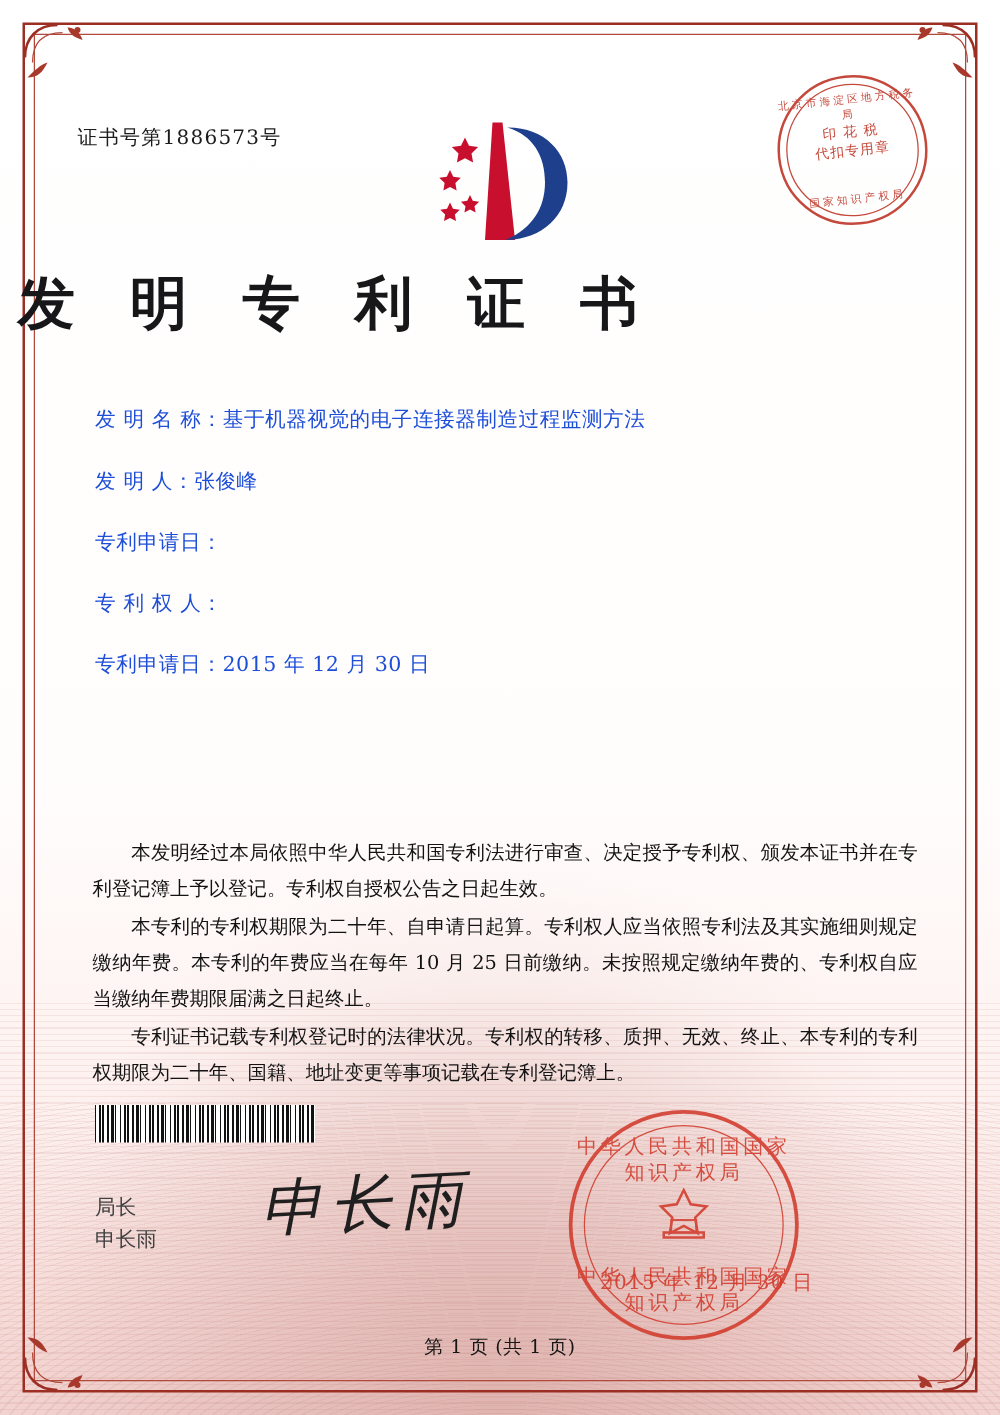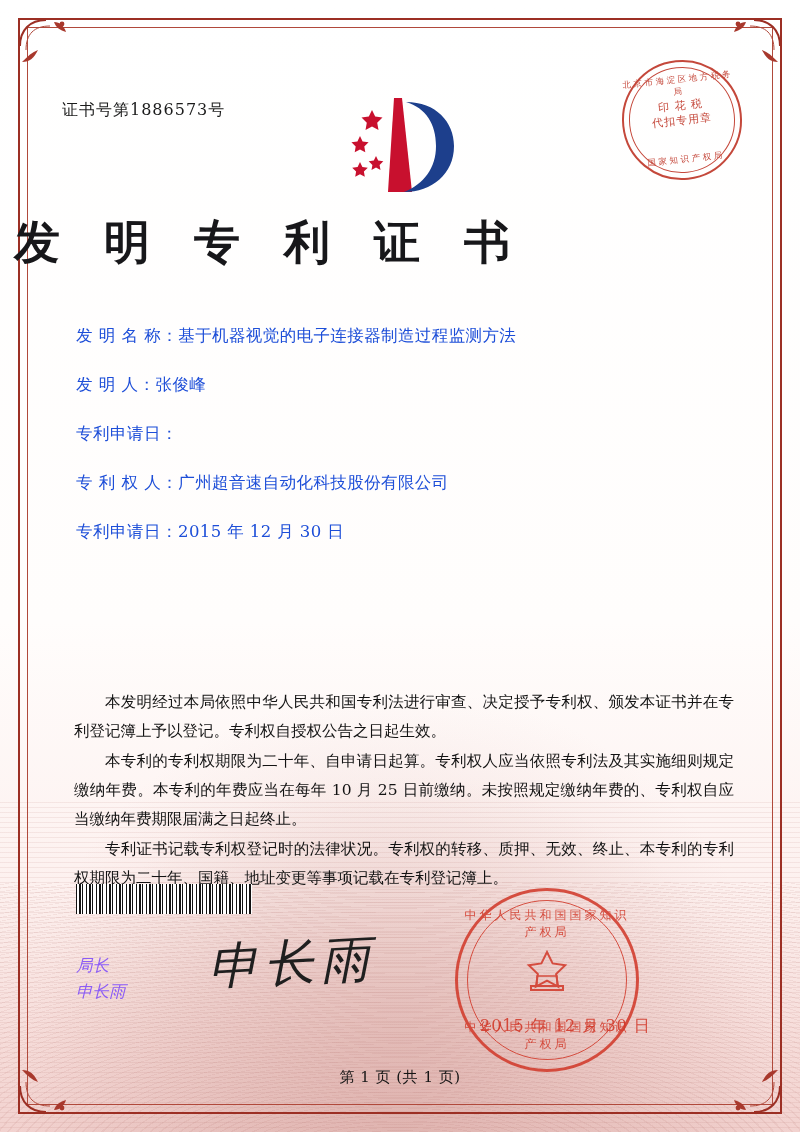--- a/index.html
+++ b/index.html
@@ -165,21 +165,20 @@
 
   
   .body-text {
     position: absolute;
     left: 74px; top: 668px;
     width: 660px;
     font-size: 15.5px;
     line-height: 29px;
     color: #131313;
     text-align: justify;
-    margin-top: 20px;
   }
   .body-text p {
     margin: 0 0 1px 0;
     text-indent: 2em;
   }
 
   
   .barcode {
     position: absolute;
     left: 76px; top: 884px;
@@ -194,22 +193,21 @@
       #fff 7px, #fff 10px
     );
   }
 
   
   .sig-label {
     position: absolute;
     left: 76px; top: 953px;
     font-size: 16.5px;
     line-height: 26px;
-    color: #8b5cf6;
-    font-style: italic;
+    color: #404040;
   }
   .sig-script {
     position: absolute;
     left: 208px; top: 930px;
     font-size: 50px;
     color: #1f1f1f;
     font-family: "DejaVu Serif", "Liberation Serif", serif;
     font-style: italic;
     letter-spacing: 6px;
     transform: rotate(-3deg);
@@ -234,21 +232,21 @@
   .seal-national .star {
     position: absolute;
     left: 50%; top: 50%;
     width: 52px; height: 52px;
     margin-left: -26px; margin-top: -30px;
   }
   .seal-national .arc {
     position: absolute;
     left: 0; right: 0;
     text-align: center;
-    font-size: 12px;
+    font-size: 16px;
     letter-spacing: 3px;
     font-family: "DejaVu Sans", "Liberation Sans", sans-serif;
   }
   .seal-national .arc.top { top: 16px; }
   .seal-national .arc.bottom { bottom: 16px; }
   .seal-date {
     position: absolute;
     left: 480px; top: 1016px;
     font-size: 16px;
     color: #d23b2c;
@@ -347,21 +345,20 @@
     </div>
     <div class="field">
       <span class="lbl">发 明 人：</span>
       <span class="val">张俊峰</span>
     </div>
     <div class="field">
       <span class="lbl">专利申请日：</span>
     </div>
     <div class="field">
       <span class="lbl">专 利 权 人：</span>
-      <span class="val">广州超音速自动化科技股份有限公司</span>
     </div>
     <div class="field">
       <span class="lbl">专利申请日：</span>
       <span class="val">2015 年 12 月 30 日</span>
     </div>
   </div>
 
   <div class="body-text">
     <p>本发明经过本局依照中华人民共和国专利法进行审查、决定授予专利权、颁发本证书并在专利登记簿上予以登记。专利权自授权公告之日起生效。</p>
     <p>本专利的专利权期限为二十年、自申请日起算。专利权人应当依照专利法及其实施细则规定缴纳年费。本专利的年费应当在每年 10 月 25 日前缴纳。未按照规定缴纳年费的、专利权自应当缴纳年费期限届满之日起终止。</p>

